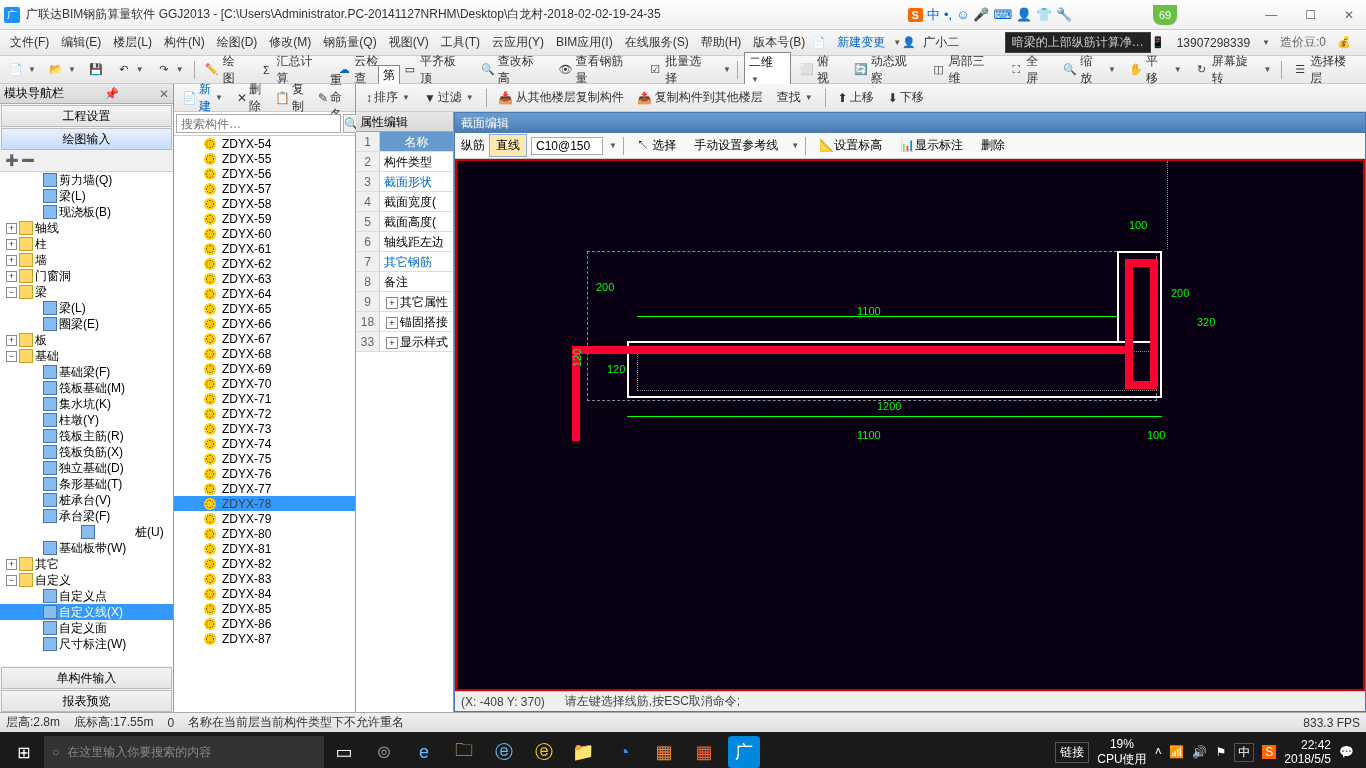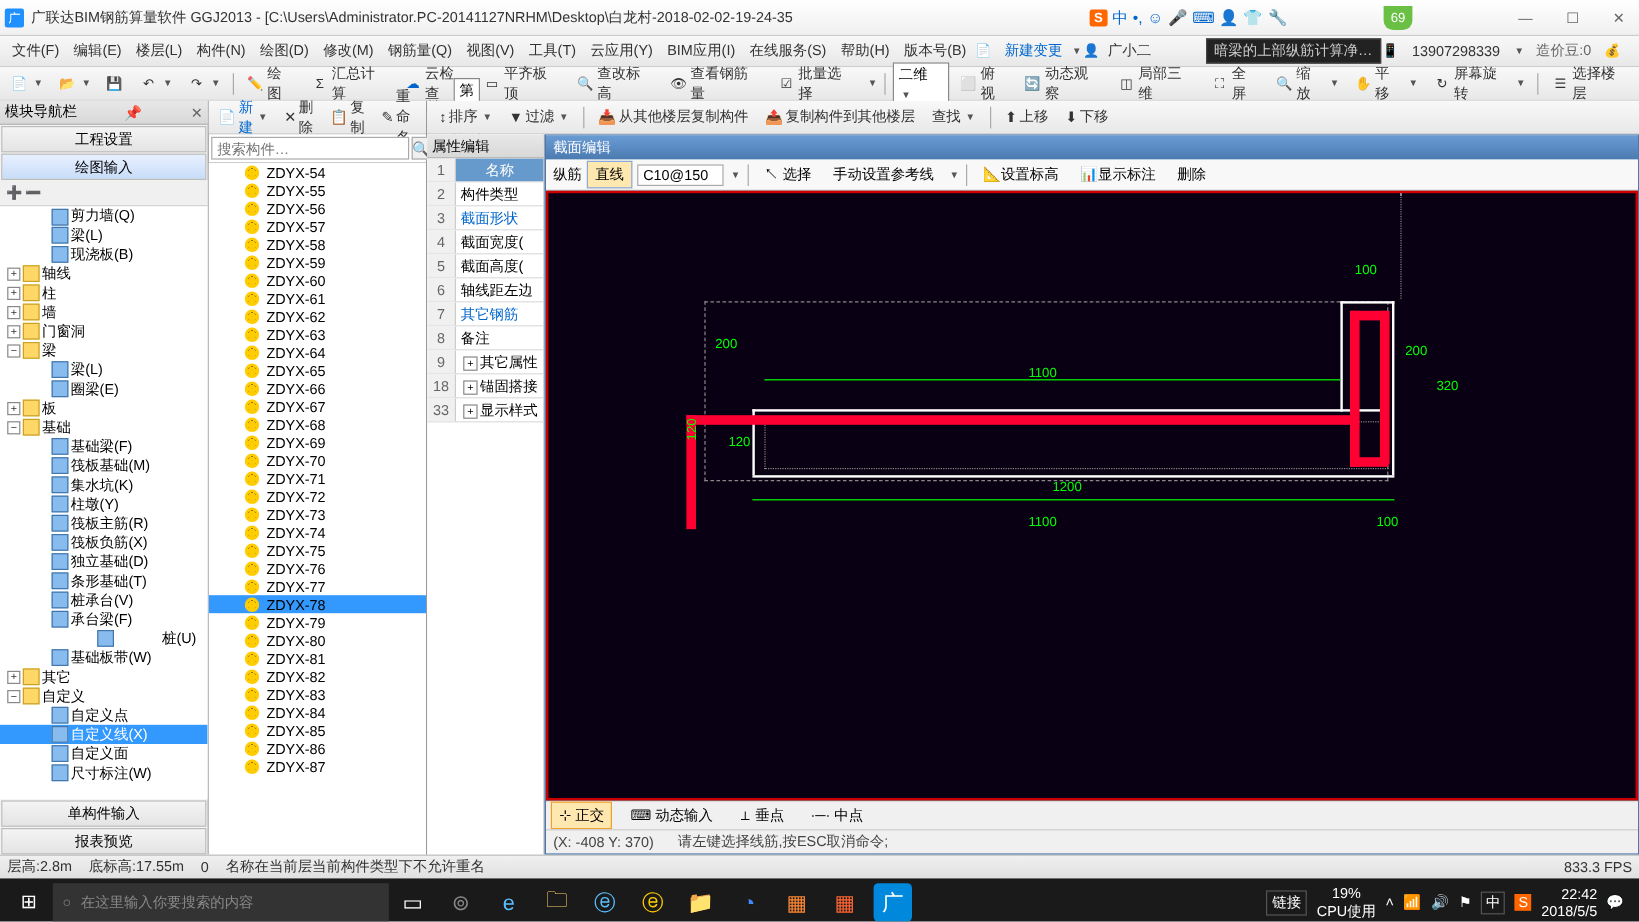--- a/index.html
+++ b/index.html
@@ -36,21 +36,21 @@
 .tree-toggle{width:11px;height:11px;border:1px solid #888;display:inline-flex;align-items:center;justify-content:center;font-size:9px;margin-right:2px;background:#fff;color:#333}
 .tree-icon{width:14px;height:14px;margin-right:2px;display:inline-block}
 .folder-icon{background:#ffd766;border:1px solid #c9a227}
 .item-list{width:182px;border-right:1px solid #999;display:flex;flex-direction:column}
 .item-toolbar{height:28px;background:linear-gradient(#f8f8f8,#e8e8e8);display:flex;align-items:center;padding:0 4px;gap:6px;border-bottom:1px solid #ccc}
 .item-search{height:24px;display:flex;border-bottom:1px solid #ccc}
 .item-search input{flex:1;border:1px solid #aaa;padding:0 4px;margin:2px}
 .item-search .search-btn{width:22px;background:#f0f0f0;border:1px solid #aaa;margin:2px 2px 2px 0;display:flex;align-items:center;justify-content:center;color:#0066cc}
 .item-scroll{flex:1;overflow:auto;background:#fff}
 .item-row{display:flex;align-items:center;height:15px;padding-left:30px;cursor:pointer}
-.item-row.selected{background:#3399ff;color:#000000}
+.item-row.selected{background:#3399ff;color:#404040}
 .item-row .gear{width:12px;height:12px;background:radial-gradient(circle,#ffcc00 40%,#665500 42%,#ffcc00 44%);border-radius:50%;margin-right:6px}
 .right-area{flex:1;display:flex;flex-direction:column}
 .right-toolbar{height:28px;background:linear-gradient(#f8f8f8,#e8e8e8);display:flex;align-items:center;padding:0 6px;gap:6px;border-bottom:1px solid #ccc}
 .right-content{flex:1;display:flex;position:relative}
 .prop-panel{width:98px;border-right:1px solid #999;background:#fff;display:flex;flex-direction:column}
 .prop-title{height:20px;background:linear-gradient(#e8e8e8,#d8d8d8);padding:0 4px;line-height:20px;border-bottom:1px solid #aaa}
 .prop-grid{flex:1;overflow:hidden}
 .prop-row{display:flex;height:20px;border-bottom:1px solid #ddd}
 .prop-num{width:24px;background:#f0f0f0;border-right:1px solid #ccc;text-align:center;line-height:20px;color:#666}
 .prop-label{flex:1;padding:0 4px;line-height:20px;overflow:hidden;white-space:nowrap}
@@ -244,21 +244,21 @@
       <span class="pin">📌</span>
       <span class="pin">✕</span>
     </div>
     <div class="nav-section-btn">工程设置</div>
     <div class="nav-section-btn" style="background:linear-gradient(#e8f0ff,#c8dcf8)">绘图输入</div>
     <div class="nav-toolbar">
       <span class="tb-icon">➕</span>
       <span class="tb-icon">➖</span>
     </div>
     <div class="nav-tree" id="nav-tree">
-        <div class="tree-row" style="padding-left: 30px; align-items: flex-end;">
+        <div class="tree-row" style="padding-left: 30px;">
           <span style="width:13px;display:inline-block"></span>
           <span class="tree-icon" style="background:#88bbee;border:1px solid #4477aa"></span>
           <span>剪力墙(Q)</span>
         </div>
         <div class="tree-row" style="padding-left: 30px;">
           <span style="width:13px;display:inline-block"></span>
           <span class="tree-icon" style="background:#88bbee;border:1px solid #4477aa"></span>
           <span>梁(L)</span>
         </div>
         <div class="tree-row" style="padding-left: 30px;">
@@ -669,26 +669,20 @@
           <div class="dim-text" style="left:120px;top:200px;transform:rotate(-90deg);transform-origin:left">120</div>
           <div class="dim-text" style="left:150px;top:202px">120</div>
           <div class="dim-line" style="left:170px;top:255px;width:535px;height:1px"></div>
           <div class="dim-text" style="left:420px;top:239px">1200</div>
           <div class="dim-text" style="left:400px;top:268px">1100</div>
           <div class="dim-text" style="left:672px;top:58px">100</div>
           <div class="dim-text" style="left:714px;top:126px">200</div>
           <div class="dim-text" style="left:740px;top:155px">320</div>
           <div class="dim-text" style="left:690px;top:268px">100</div>
           <div class="dashed" style="left:710px;top:0;width:150px;height:88px;border-width:0 0 0 0;border-left:1px dotted #888"></div>
-        </div>
-        <div class="se-bottom-bar">
-          <span class="se-btn active" style="border:1px solid #f0a030">⊹ <span>正交</span></span>
-          <span class="se-btn">⌨ <span>动态输入</span></span>
-          <span class="se-btn">⊥ <span>垂点</span></span>
-          <span class="se-btn">·─· <span>中点</span></span>
         </div>
         <div class="se-status">
           <span>(X: -408 Y: 370)</span>
           <span>请左键选择线筋,按ESC取消命令;</span>
         </div>
       </div>
     </div>
   </div>
 </div>
 

